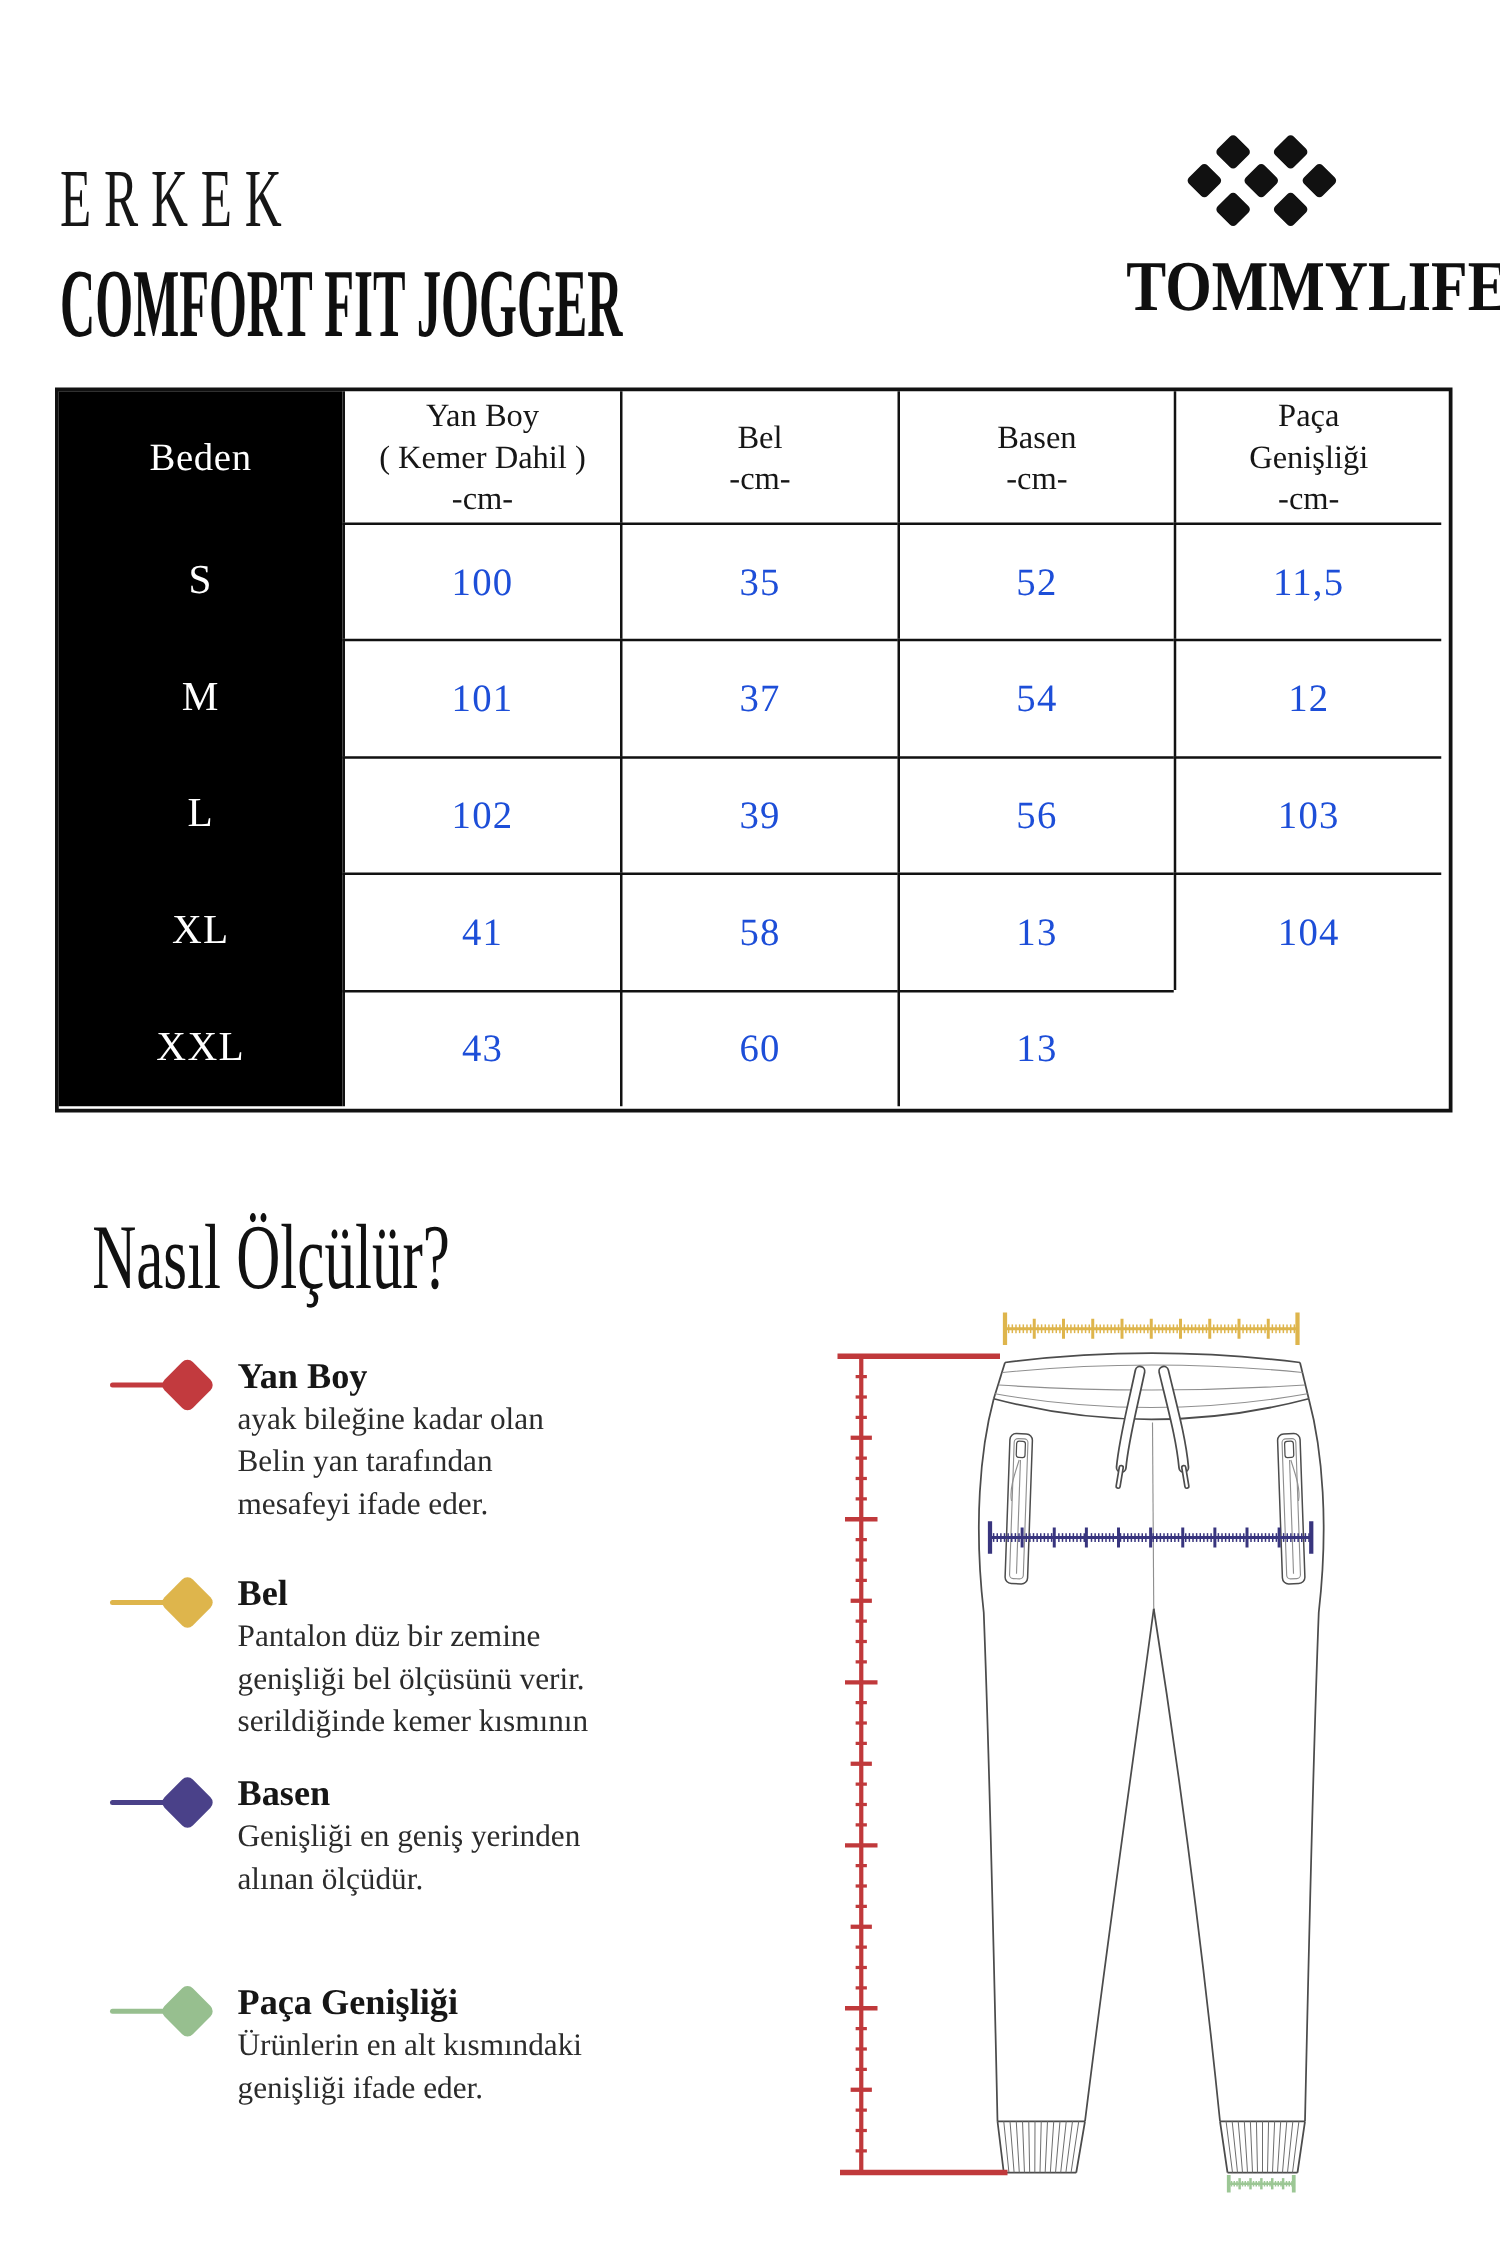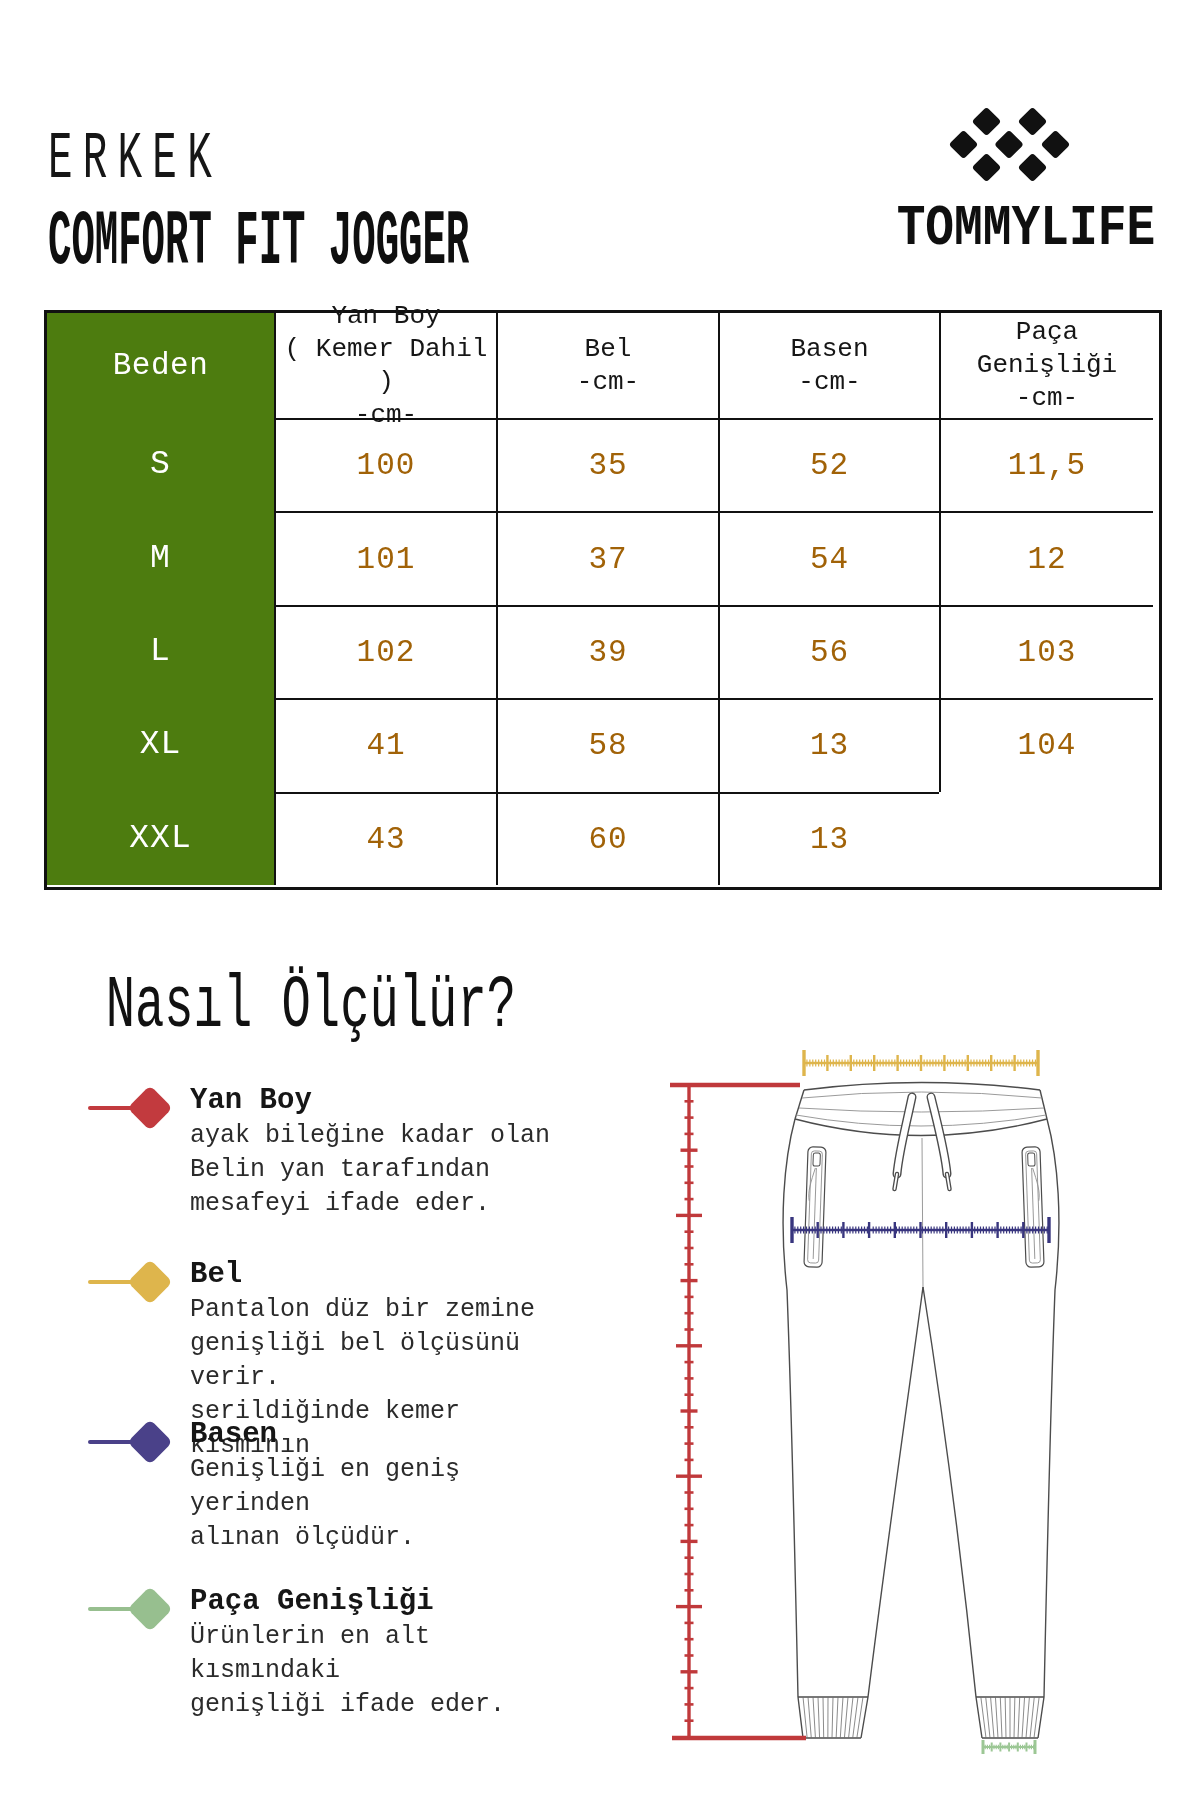--- a/index.html
+++ b/index.html
@@ -1,45 +1,45 @@
 <!DOCTYPE html>
 <html><head>
 <meta charset="utf-8">
 <style>
   html,body{margin:0;padding:0;background:#fff;}
   .page{position:relative;width:1200px;height:1800px;background:#fff;overflow:hidden;
-        font-family:Liberation Mono, monospace;color:#1a1a1a;}
+        font-family:Liberation Serif, serif;color:#1a1a1a;}
 
   
   .brand-cat{position:absolute;left:48px;top:122px;font-size:66px;font-weight:400;
              letter-spacing:.25em;transform:scaleX(.62);transform-origin:left center;
              white-space:nowrap;color:#161616;}
   .brand-product{position:absolute;left:48px;top:198px;font-size:78px;font-weight:700;
              transform:scaleX(.50);transform-origin:left center;white-space:nowrap;color:#0f0f0f;}
   .logo-svg{position:absolute;left:942px;top:95px;}
   .brand-word{position:absolute;left:872px;top:197px;width:276px;text-align:center;}
   .brand-word span{display:inline-block;font-size:57px;font-weight:700;white-space:nowrap;
              transform:scaleX(.84);transform-origin:center;color:#0f0f0f;}
 
   
   .table{position:absolute;left:44px;top:310px;width:1112px;height:574px;
          display:grid;grid-template-columns:227px 222px 222px 221px 214px;
          grid-template-rows:105px repeat(5,93.4px);
          border:3px solid #111;background:#fff;}
-  .col-beden{grid-column:1;grid-row:1/7;background:#4d7c0f;color:#fff;
+  .col-beden{grid-column:1;grid-row:1/7;background:#000000;color:#fff;
          display:grid;grid-template-rows:105px repeat(5,93.4px);text-align:center;}
   .col-beden>div{display:flex;align-items:center;justify-content:center;}
   .beden-h{font-size:31px;letter-spacing:.5px;}
   .size-label{font-size:33px;font-weight:400;letter-spacing:1px;}
   .hcell{border-left:2px solid #111;display:flex;flex-direction:column;
          align-items:center;justify-content:center;text-align:center;}
   .hcell .hl{font-size:26px;line-height:33px;color:#161616;}
   .dcell{border-left:2px solid #111;border-top:2px solid #111;
          display:flex;align-items:center;justify-content:center;
-         font-size:31px;letter-spacing:1px;color:#a16207;}
+         font-size:31px;letter-spacing:1px;color:#1d4ed8;}
 
   
   .howto-title{position:absolute;left:0;right:0;top:964px;text-align:left;}
   .howto-title span{display:inline-block;font-size:74px;font-weight:400;white-space:nowrap;
          transform:scaleX(.66);transform-origin:center;color:#111;}
   .legend{position:absolute;left:88px;top:0;width:480px;height:0;}
   .legend-item{position:absolute;left:0;width:480px;}
   .lg-marker{position:absolute;left:0;top:2px;width:96px;height:46px;}
   .lg-line{position:absolute;left:0;top:21px;width:52px;height:4px;border-radius:2px;}
   .lg-diamond{position:absolute;left:46px;top:7px;width:32px;height:32px;border-radius:6px;

